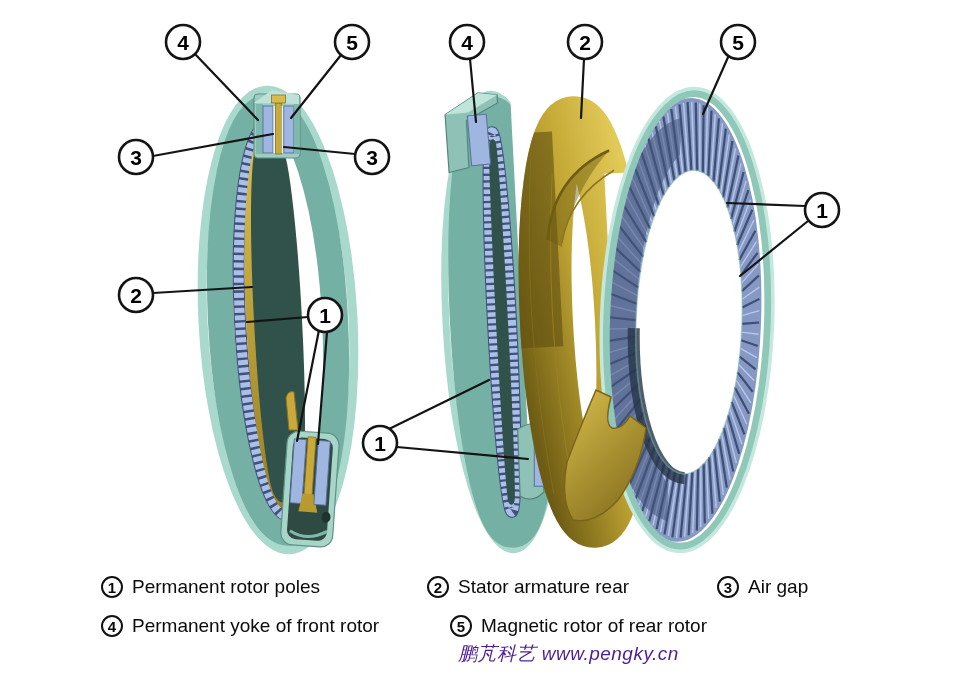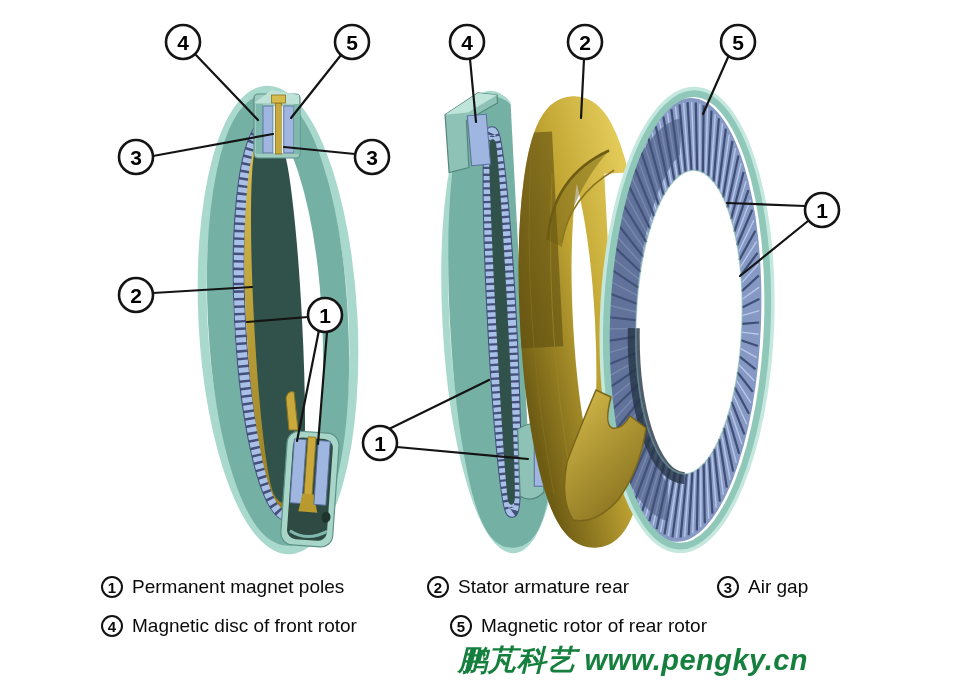--- a/index.html
+++ b/index.html
@@ -6,22 +6,22 @@
   .stage{position:relative;width:960px;height:680px;background:#ffffff;
          font-family:"Liberation Sans",sans-serif;overflow:hidden;}
   .stage svg{position:absolute;left:0;top:0;}
   .legend-item{position:absolute;display:flex;align-items:center;gap:9px;
                color:#0a0a0a;font-size:19px;white-space:nowrap;}
   .lnum{display:flex;align-items:center;justify-content:center;
         width:22px;height:22px;border:2px solid #111;border-radius:50%;
         font-size:15px;font-weight:bold;box-sizing:border-box;flex:0 0 auto;}
   .li1{left:101px;top:576px;} .li2{left:427px;top:576px;} .li3{left:717px;top:576px;}
   .li4{left:101px;top:615px;} .li5{left:450px;top:615px;}
-  .brand{position:absolute;left:458px;top:641px;font-size:29px;font-weight:bold;
-         font-style:italic;color:#15803d;letter-spacing:.5px;white-space:nowrap;}
+  .brand{position:absolute;left:458px;top:641px;font-size:19px;font-weight:normal;
+         font-style:italic;color:#4c1d95;letter-spacing:.5px;white-space:nowrap;}
   text.mnum{font-family:"Liberation Sans",sans-serif;font-size:21px;font-weight:bold;}
 </style>
 </head>
 <body>
 
 <div class="stage">
 
 <svg viewBox="0 0 960 680" width="960" height="680">
   <defs>
     <linearGradient id="goldGrad" x1="1" y1="0" x2="0" y2="1">
@@ -321,33 +321,33 @@
     </g>
     <g>
       <circle cx="822" cy="210" r="17" fill="#fff" stroke="#141414" stroke-width="2.6"></circle>
       <text class="mnum" x="822" y="218" text-anchor="middle">1</text>
     </g>
   </g>
 </svg>
 
   <div class="legend-item li1">
     <span class="lnum">1</span>
-    <span>Permanent magnet poles</span>
+    <span>Permanent rotor poles</span>
   </div>
   <div class="legend-item li2">
     <span class="lnum">2</span>
     <span>Stator armature rear</span>
   </div>
   <div class="legend-item li3">
     <span class="lnum">3</span>
     <span>Air gap</span>
   </div>
   <div class="legend-item li4">
     <span class="lnum">4</span>
-    <span>Magnetic disc of front rotor</span>
+    <span>Permanent yoke of front rotor</span>
   </div>
   <div class="legend-item li5">
     <span class="lnum">5</span>
     <span>Magnetic rotor of rear rotor</span>
   </div>
 
   <div class="brand">鹏芃科艺 www.pengky.cn</div>
 </div>
 
 </body></html>

